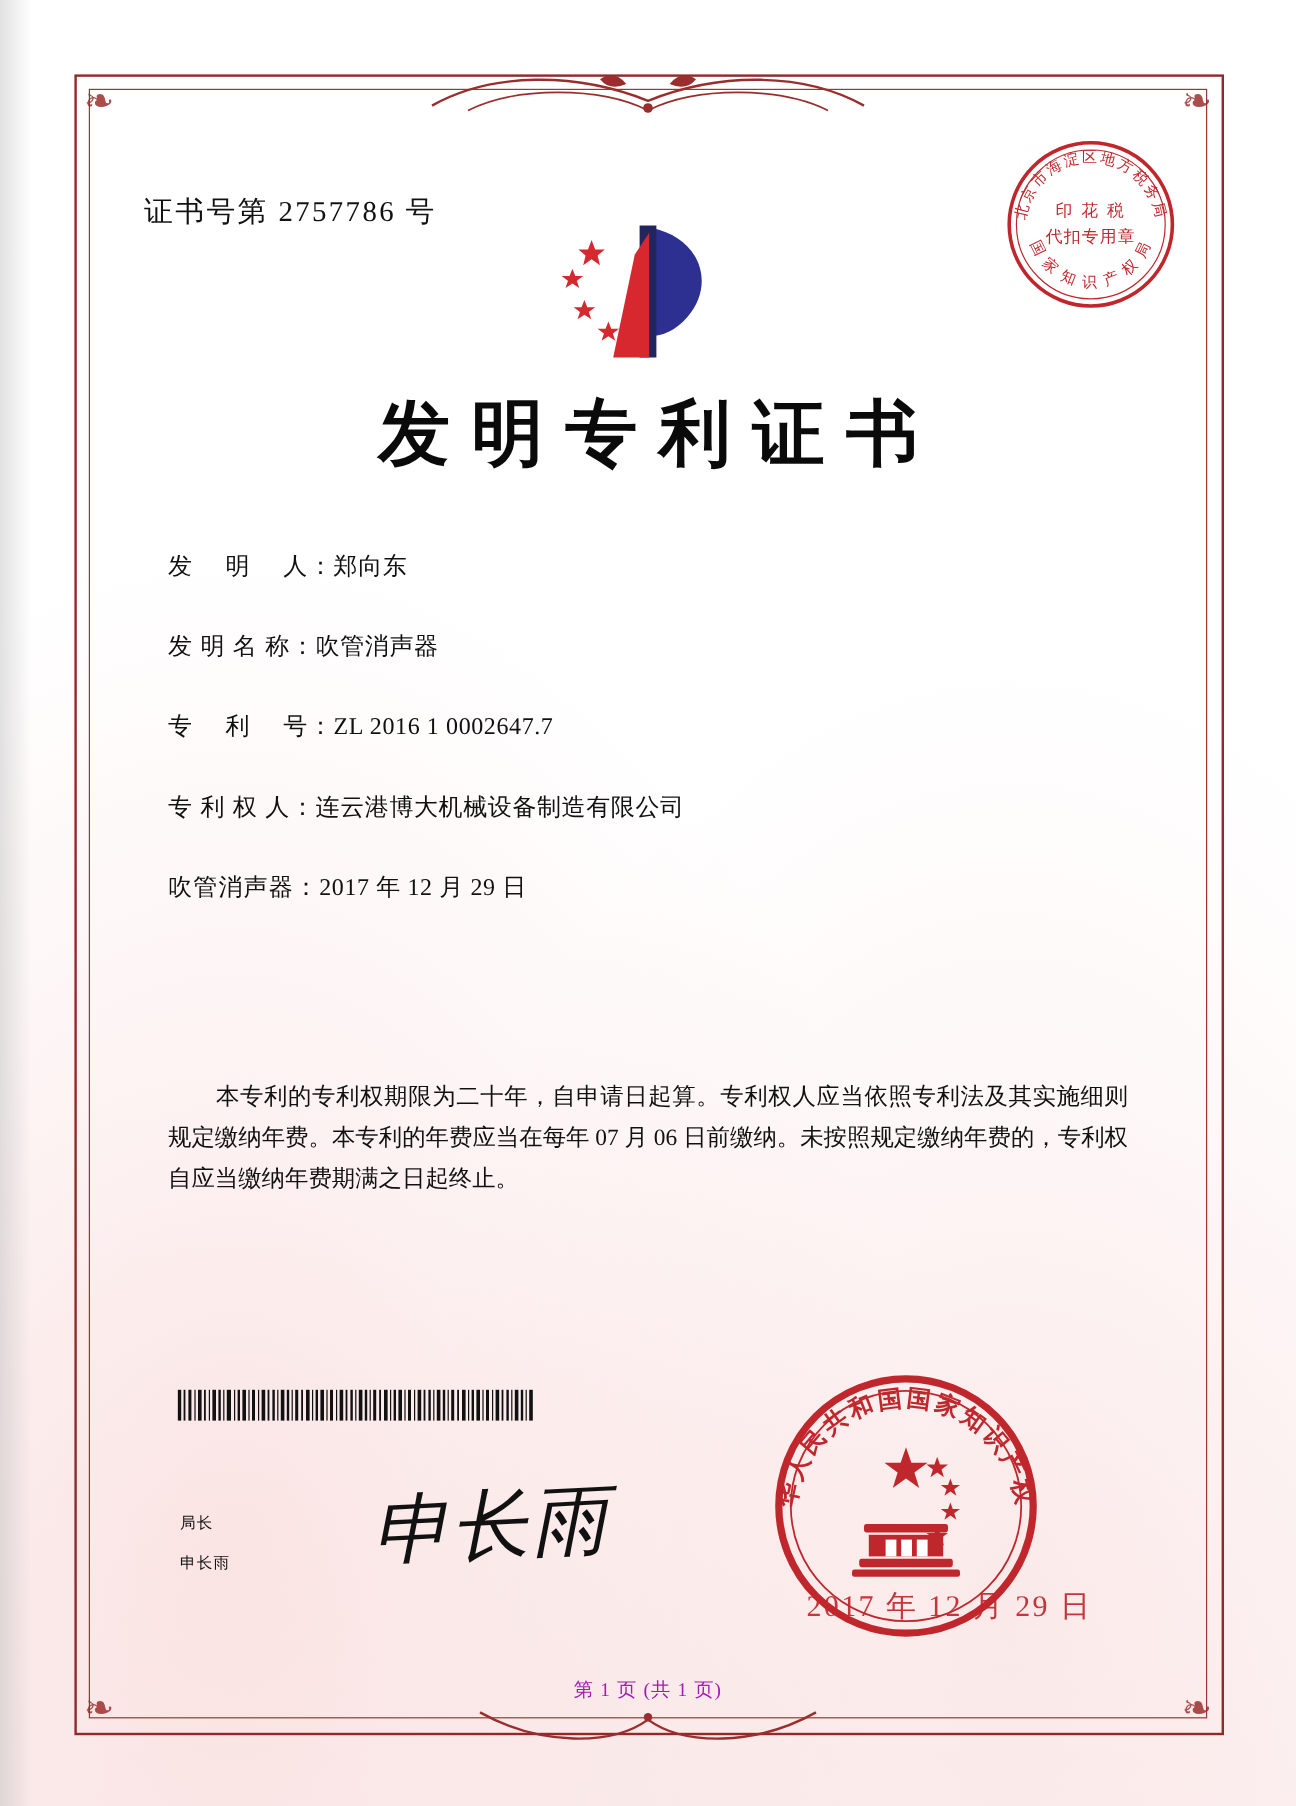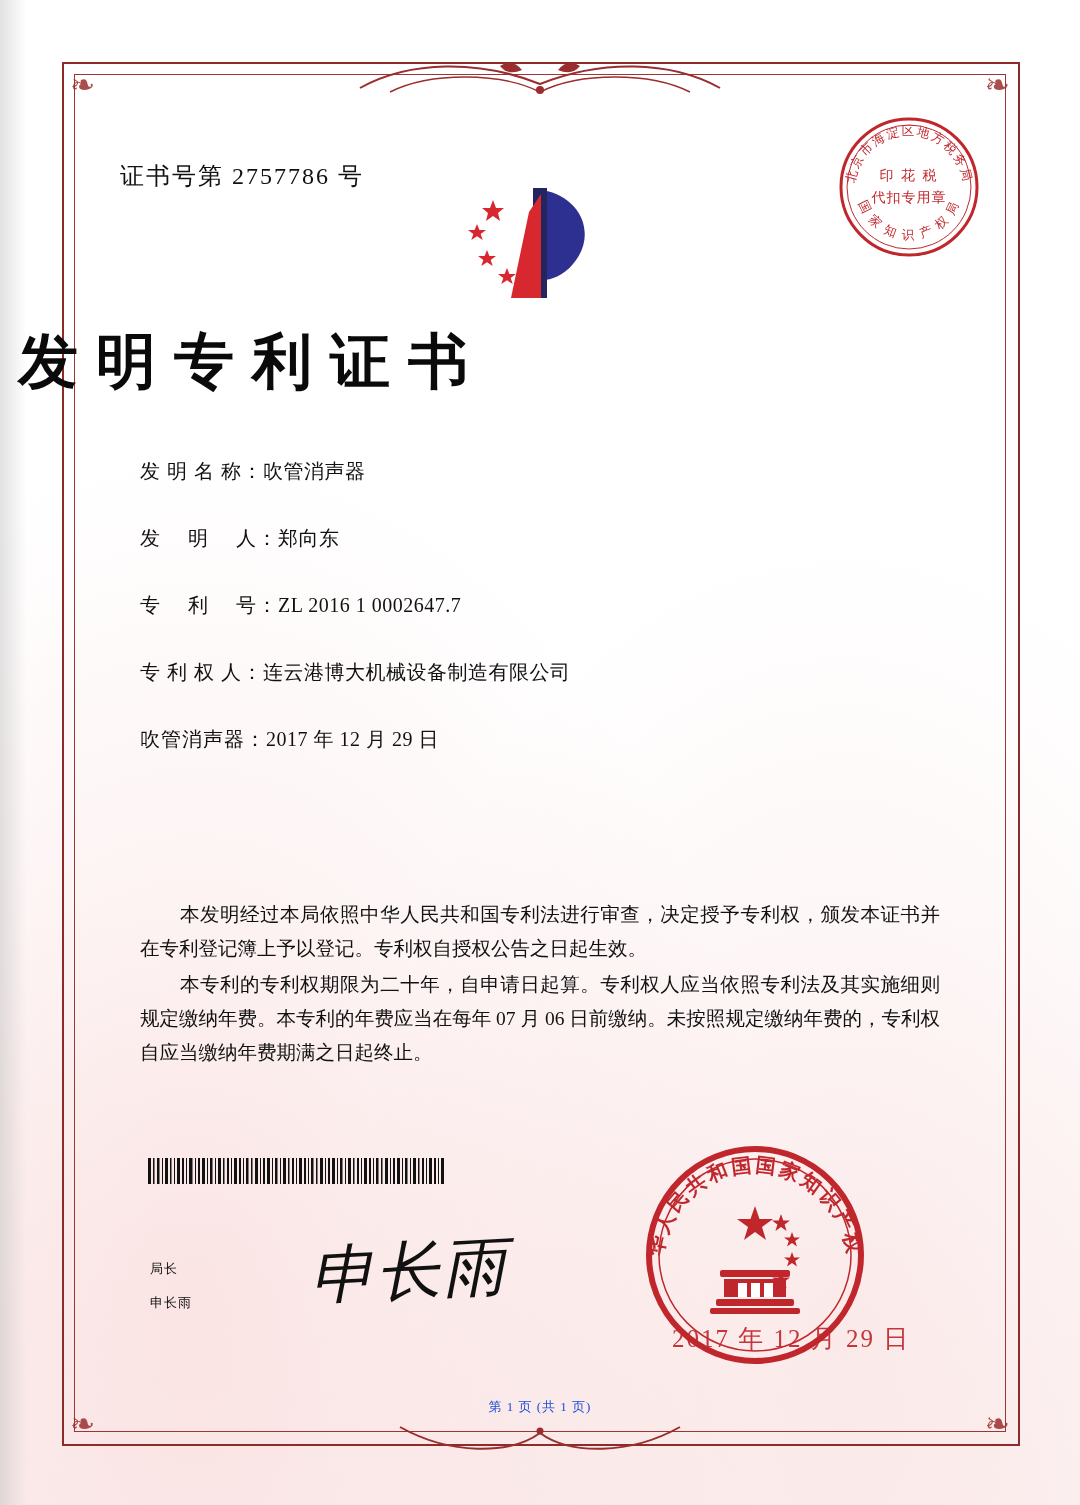--- a/index.html
+++ b/index.html
@@ -100,20 +100,21 @@
     top: 172px;
     width: 160px;
     height: 140px;
   }
 
   .title {
     position: absolute;
     left: 0;
     right: 0;
     top: 322px;
+    text-align: center;
     font-size: 60px;
     font-weight: bold;
     letter-spacing: 18px;
     color: #0a0a0a;
     font-family: "Liberation Serif", serif;
     text-indent: 18px;
   }
 
   .fields {
     position: absolute;
@@ -210,22 +211,22 @@
     width: 150px;
     height: 150px;
   }
 
   .footer {
     position: absolute;
     left: 0;
     right: 0;
     top: 1398px;
     text-align: center;
-    font-size: 13px;
-    color: #1d4ed8;
+    font-size: 16px;
+    color: #a21caf;
     letter-spacing: 1px;
   }
   .scan-edge {
     position: absolute;
     left: 0; top: 0; bottom: 0;
     width: 26px;
     background: linear-gradient(90deg, rgba(190,190,190,.45), rgba(255,255,255,0));
     pointer-events: none;
   }
 </style>
@@ -296,43 +297,42 @@
       </text>
       <text x="75" y="68" font-size="14" fill="#c0272d" text-anchor="middle" font-family="'Liberation Serif', serif" letter-spacing="2">印 花 税</text>
       <text x="75" y="90" font-size="14" fill="#c0272d" text-anchor="middle" font-family="'Liberation Serif', serif" letter-spacing="1">代扣专用章</text>
     </svg>
   </div>
 
   <div class="title">发明专利证书</div>
 
   <div class="fields">
     <div class="field-row">
+      <span class="field-label">发　 明　 人：</span>
+      <span class="field-value">郑向东</span>
+    </div>
+    <div class="field-row">
       <span class="field-label">发 明 名 称：</span>
       <span class="field-value">吹管消声器</span>
-    </div>
-    <div class="field-row">
-      <span class="field-label">发　 明　 人：</span>
-      <span class="field-value">郑向东</span>
     </div>
     <div class="field-row">
       <span class="field-label">专　 利　 号：</span>
       <span class="field-value">ZL 2016 1 0002647.7</span>
     </div>
     <div class="field-row">
       <span class="field-label">专 利 权 人：</span>
       <span class="field-value">连云港博大机械设备制造有限公司</span>
     </div>
     <div class="field-row">
       <span class="field-label">吹管消声器：</span>
       <span class="field-value">2017 年 12 月 29 日</span>
     </div>
   </div>
 
   <div class="body-text">
-    <p>本发明经过本局依照中华人民共和国专利法进行审查，决定授予专利权，颁发本证书并在专利登记簿上予以登记。专利权自授权公告之日起生效。</p>
     <p>本专利的专利权期限为二十年，自申请日起算。专利权人应当依照专利法及其实施细则规定缴纳年费。本专利的年费应当在每年 07 月 06 日前缴纳。未按照规定缴纳年费的，专利权自应当缴纳年费期满之日起终止。</p>
   </div>
 
   <div class="barcode">
     <svg width="300" height="26" viewBox="0 0 300 26" preserveAspectRatio="none">
       <g fill="#111">
         <rect x="0" y="0" width="3" height="26"></rect>
           <rect x="5" y="0" width="1.5" height="26"></rect>
         <rect x="9" y="0" width="2.5" height="26"></rect>
           <rect x="14" y="0" width="1" height="26"></rect>

